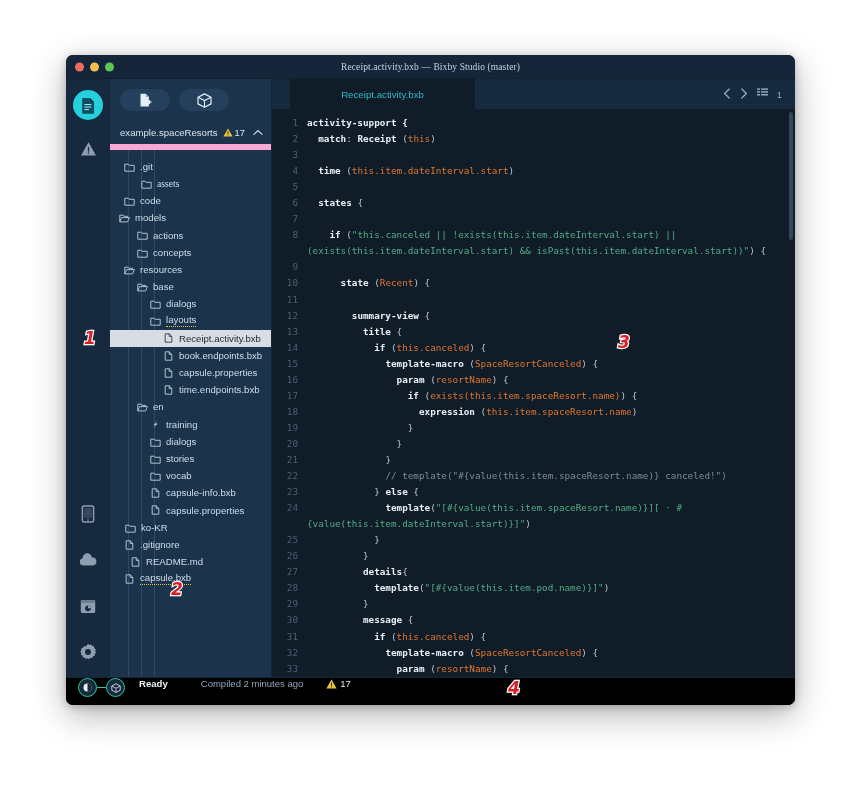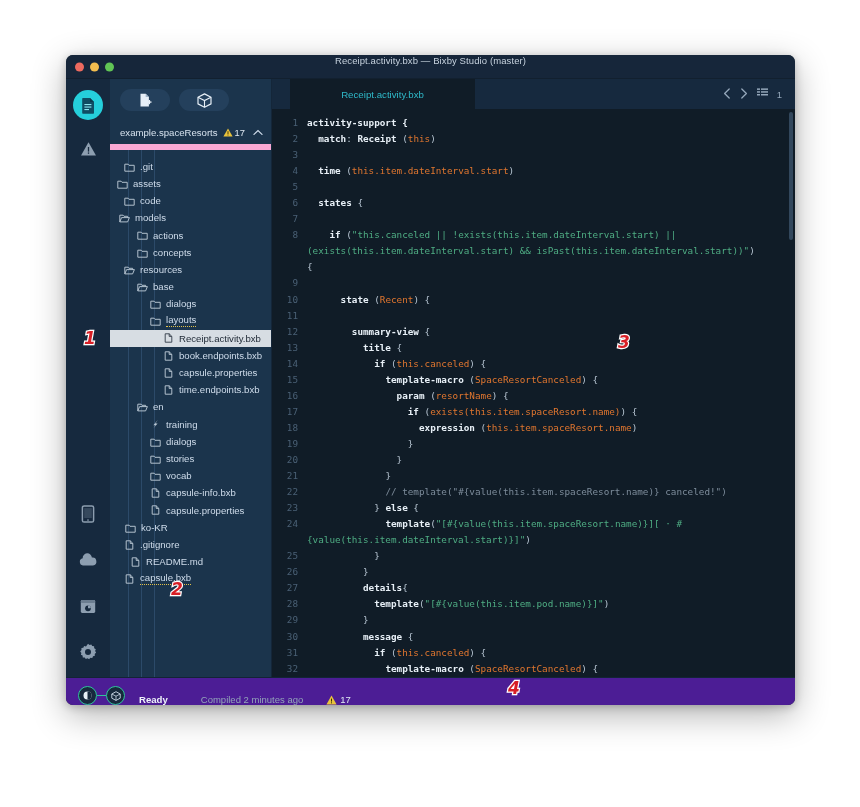--- a/index.html
+++ b/index.html
@@ -38,22 +38,23 @@
     flex-direction: column;
   }
 
   
   .titlebar {
     height: 23px;
     min-height: 23px;
     background: #16263a;
     position: relative;
     display: flex;
-    align-items: flex-start;
+    align-items: center;
     border-bottom: 1px solid #12202f;
+    font-family: Liberation Serif, serif;
   }
   .traffic {
     position: absolute;
     left: 9px;
     top: 50%;
     transform: translateY(-50%);
     display: flex;
     gap: 6px;
   }
   .dot {
@@ -263,21 +264,21 @@
     text-align: right;
     padding-right: 9px;
     color: #4a6075;
     user-select: none;
     flex: 0 0 auto;
   }
   .ltext {
     flex: 1;
     min-width: 0;
     color: #d8e3ee;
-    padding-right: 30px;
+    padding-right: 14px;
   }
   .k  { color: #e8f0f7; font-weight: bold; }
   .pl { color: #e0762f; }
   .st { color: #4fae84; }
   .cm { color: #7d8c9b; }
   .pn { color: #b9c7d4; }
 
   .vscroll {
     position: absolute;
     top: 3px;
@@ -285,23 +286,23 @@
     width: 4px;
     height: 128px;
     background: #32475c;
     border-radius: 2px;
   }
 
   
   .statusbar {
     height: 27px;
     min-height: 27px;
-    background: #4c1d95;
-    display: flex;
-    align-items: flex-end;
+    background: #000000;
+    display: flex;
+    align-items: flex-start;
     padding-left: 12px;
     gap: 9px;
     border-top: 1px solid #122436;
   }
   .toggle-pair {
     display: flex;
     align-items: center;
   }
   .tog {
     width: 17px;
@@ -466,21 +467,21 @@
             <div class="guide" style="left: 30.5px;"></div>
             <div class="guide" style="left: 43.5px;"></div>
             <div class="tree-row" style="padding-left: 13px;">
               <span class="tree-icon">
                 <svg width="11" height="10" viewBox="0 0 11 10">
                   <path d="M0.8 2.2 h3.3 l0.9 1.1 h5.2 v5.9 h-9.4 z" fill="none" stroke="#b9c7d4" stroke-width="0.95" stroke-linejoin="round"></path>
                 </svg>
               </span>
               <span class="tree-label">.git</span>
             </div>
-            <div class="tree-row" style="padding-left: 6px;">
+            <div class="tree-row" style="padding-left: 30px; font-family: Liberation Serif, serif;">
               <span class="tree-icon">
                 <svg width="11" height="10" viewBox="0 0 11 10">
                   <path d="M0.8 2.2 h3.3 l0.9 1.1 h5.2 v5.9 h-9.4 z" fill="none" stroke="#b9c7d4" stroke-width="0.95" stroke-linejoin="round"></path>
                 </svg>
               </span>
               <span class="tree-label">assets</span>
             </div>
             <div class="tree-row" style="padding-left: 13px;">
               <span class="tree-icon">
                 <svg width="11" height="10" viewBox="0 0 11 10">

